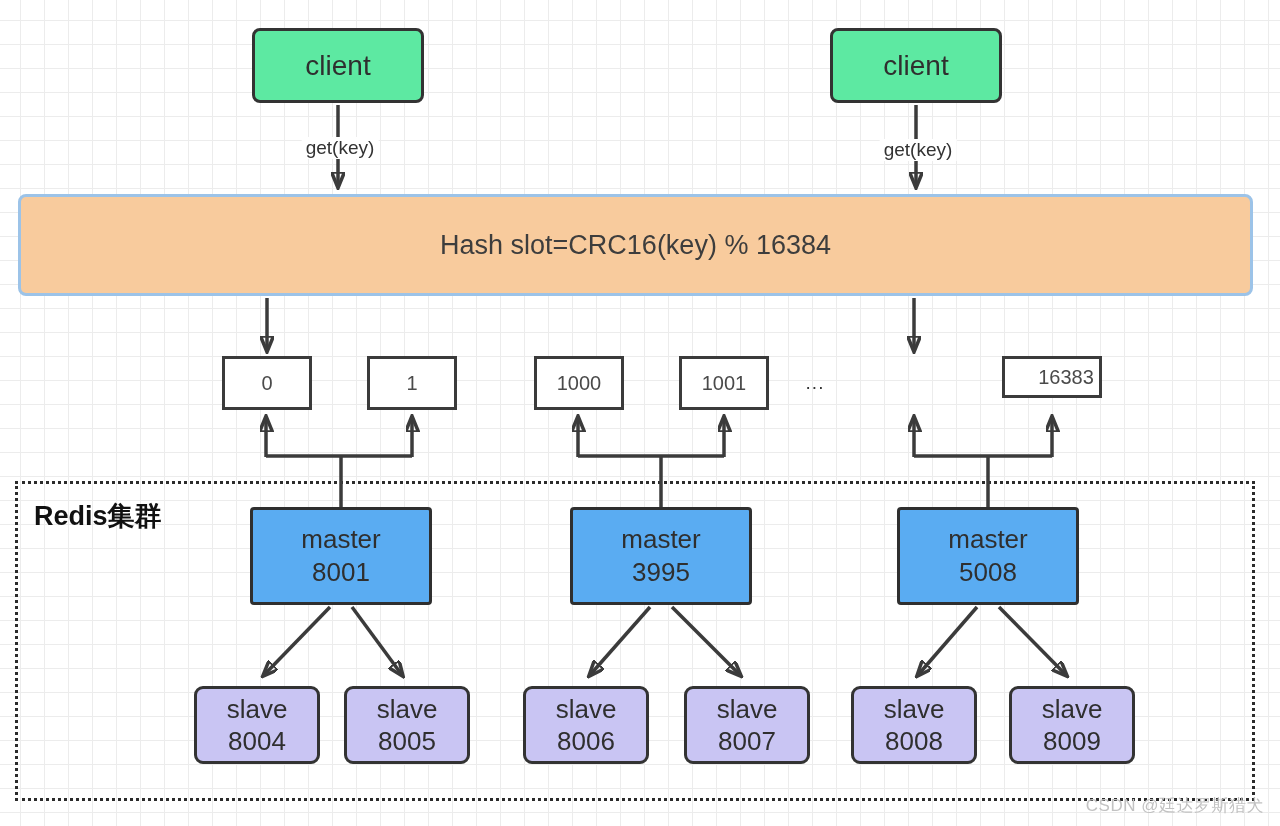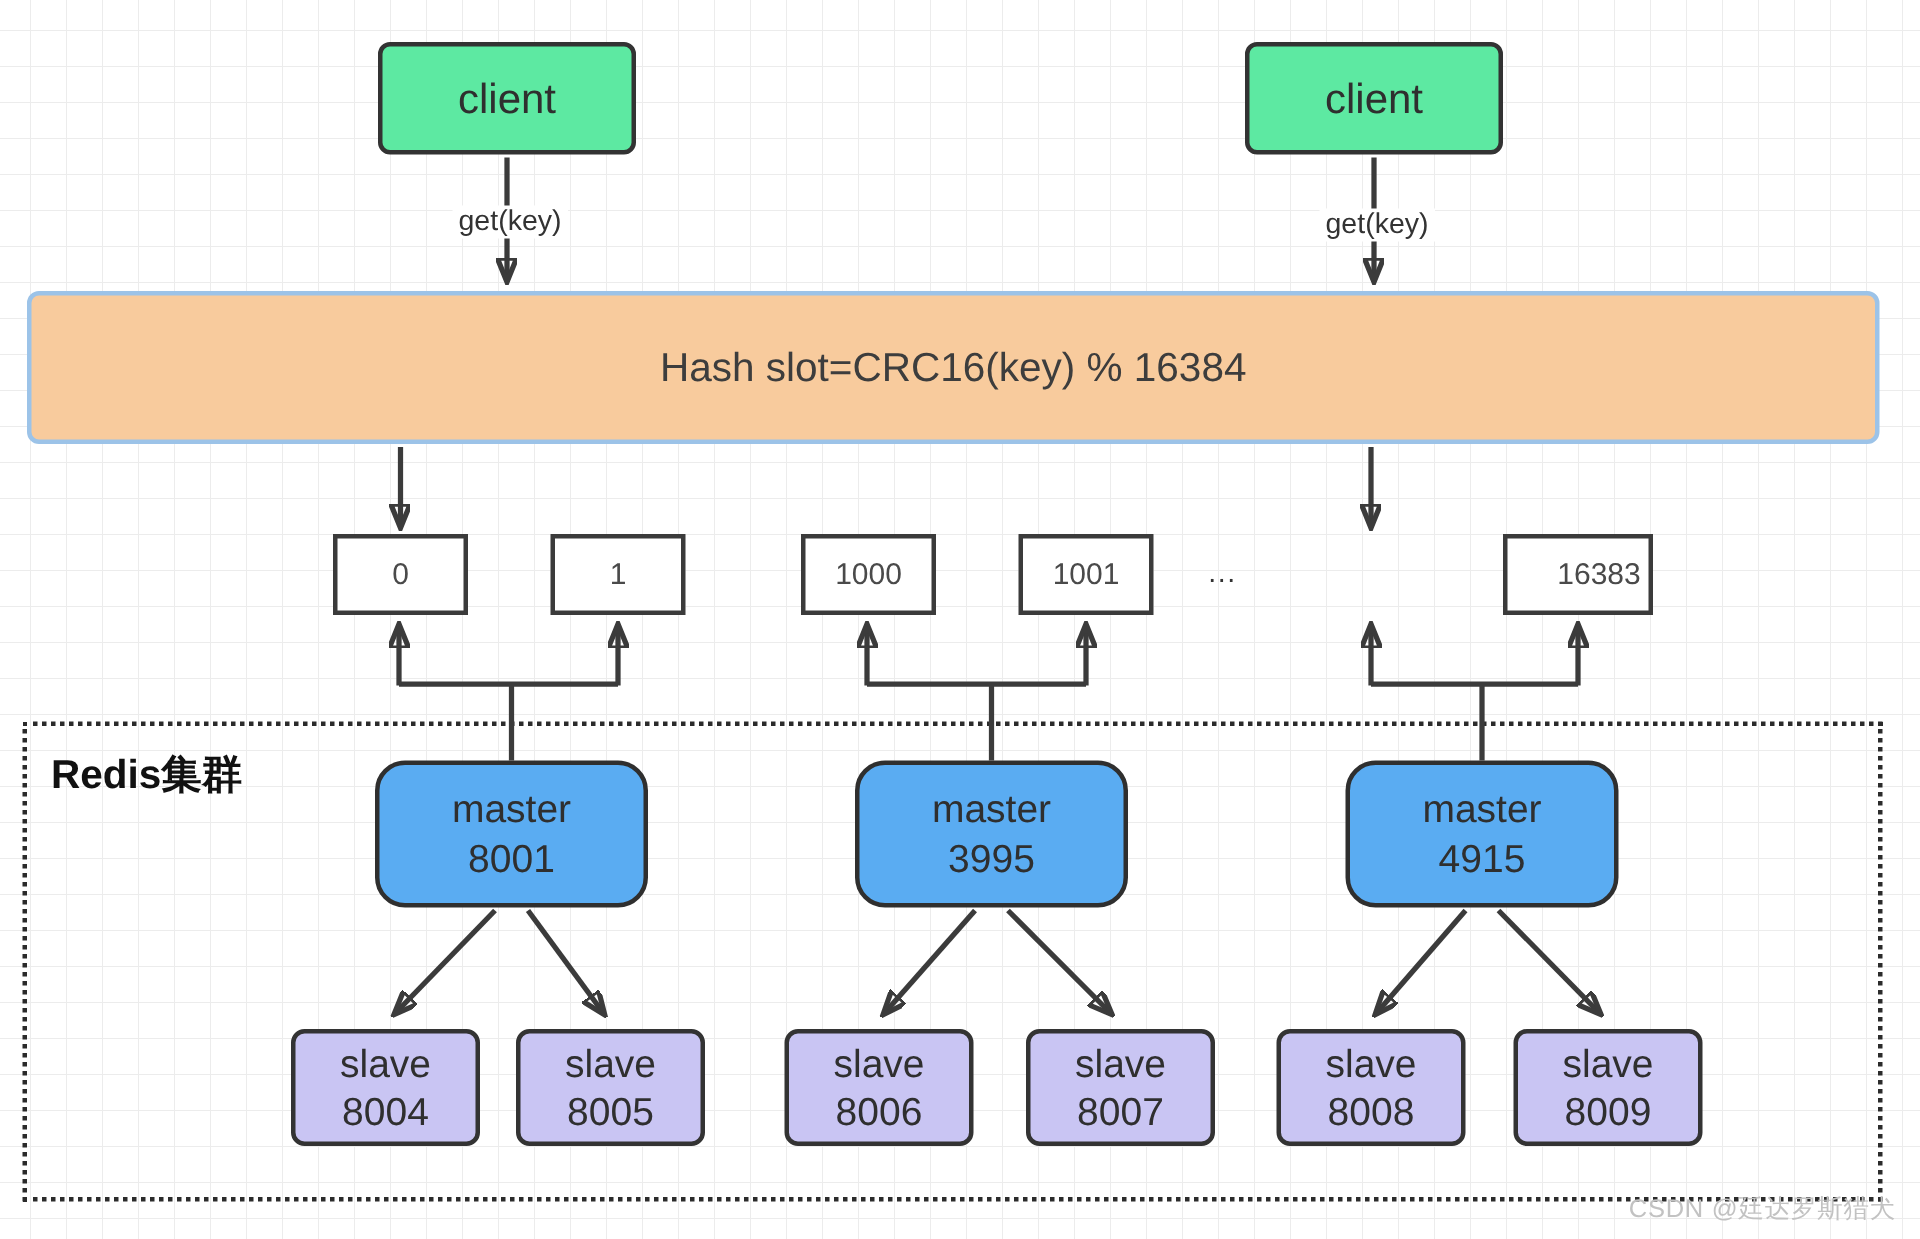--- a/index.html
+++ b/index.html
@@ -14,21 +14,21 @@
     font-family:"Liberation Sans", sans-serif;
     color:#333;
   }
   .node{position:absolute;display:flex;align-items:center;justify-content:center;
         text-align:center;box-sizing:border-box;z-index:2;}
   .client{background:#5de9a2;border:3px solid #333;border-radius:8px;
           font-size:28px;color:#2f2f2f;}
   .hashbox{background:#f8cb9d;border:3px solid #9cc3e8;border-radius:8px;
            font-size:27px;color:#3d3d3d;}
   .slot{background:#ffffff;border:3px solid #3b3b3b;font-size:20px;color:#4a4a4a;}
-  .master{background:#5aacf2;border:3px solid #2f2f2f;border-radius:20px;
+  .master{background:#5aacf2;border:3px solid #2f2f2f;border-radius:4px;
           font-size:26px;line-height:1.28;color:#2f2f2f;}
   .slave{background:#c9c5f3;border:3px solid #333;border-radius:9px;
          font-size:26px;line-height:1.25;color:#2f2f2f;}
   .edgelabel{position:absolute;transform:translateX(-50%);background:#ffffff;
              padding:0 4px;font-size:19px;color:#333;z-index:3;}
   .cluster{position:absolute;border:3px dotted #2b2b2b;box-sizing:border-box;z-index:0;}
   .cluster-title{position:absolute;left:16px;top:14px;font-size:27px;font-weight:bold;
                  color:#111;z-index:2;}
   .ellipsis{position:absolute;font-size:19px;color:#333;z-index:2;letter-spacing:1px;}
   .watermark{position:absolute;right:16px;top:794px;font-size:17px;color:#c2c2c2;
@@ -94,21 +94,21 @@
   <div class="node slot" style="left:367px;top:356px;width:90px;height:54px;">
     <span>1</span>
   </div>
   <div class="node slot" style="left:534px;top:356px;width:90px;height:54px;">
     <span>1000</span>
   </div>
   <div class="node slot" style="left:679px;top:356px;width:90px;height:54px;">
     <span>1001</span>
   </div>
   <div class="ellipsis" style="left:798px;top:372px;width:34px;text-align:center;">...</div>
-  <div class="node slot" style="left:1002px;top:356px;width:100px;height:54px;padding-left:28px;">
+  <div class="node slot" style="left:1002px;top:356px;width:100px;height:42px;padding-left:28px;">
     <span>16383</span>
   </div>
 
   <div class="cluster" style="left:15px;top:481px;width:1240px;height:320px;">
     <div class="cluster-title">Redis集群</div>
   </div>
 
   <div class="node master" style="left:250px;top:507px;width:182px;height:98px;">
     <div>
       <div>master</div>
@@ -117,21 +117,21 @@
   </div>
   <div class="node master" style="left:570px;top:507px;width:182px;height:98px;">
     <div>
       <div>master</div>
       <div>3995</div>
     </div>
   </div>
   <div class="node master" style="left:897px;top:507px;width:182px;height:98px;">
     <div>
       <div>master</div>
-      <div>4915</div>
+      <div>5008</div>
     </div>
   </div>
 
   <div class="node slave" style="left:194px;top:686px;width:126px;height:78px;">
     <div>
       <div>slave</div>
       <div>8004</div>
     </div>
   </div>
   <div class="node slave" style="left:344px;top:686px;width:126px;height:78px;">

